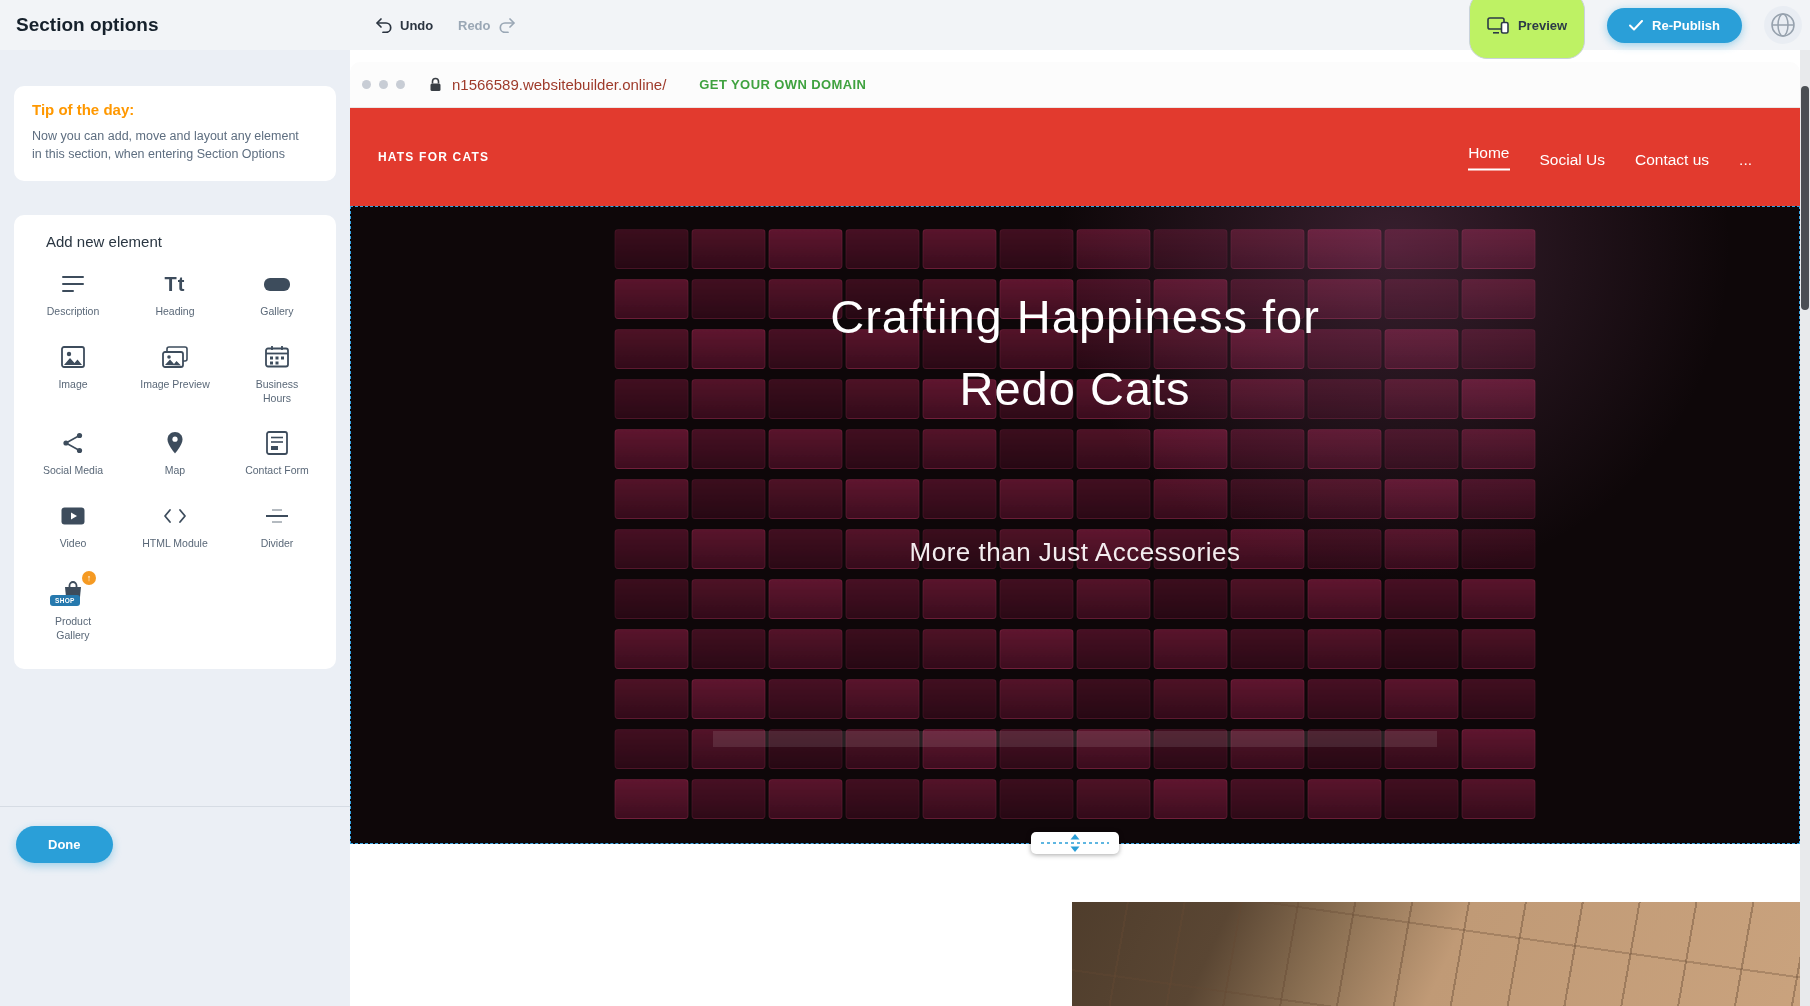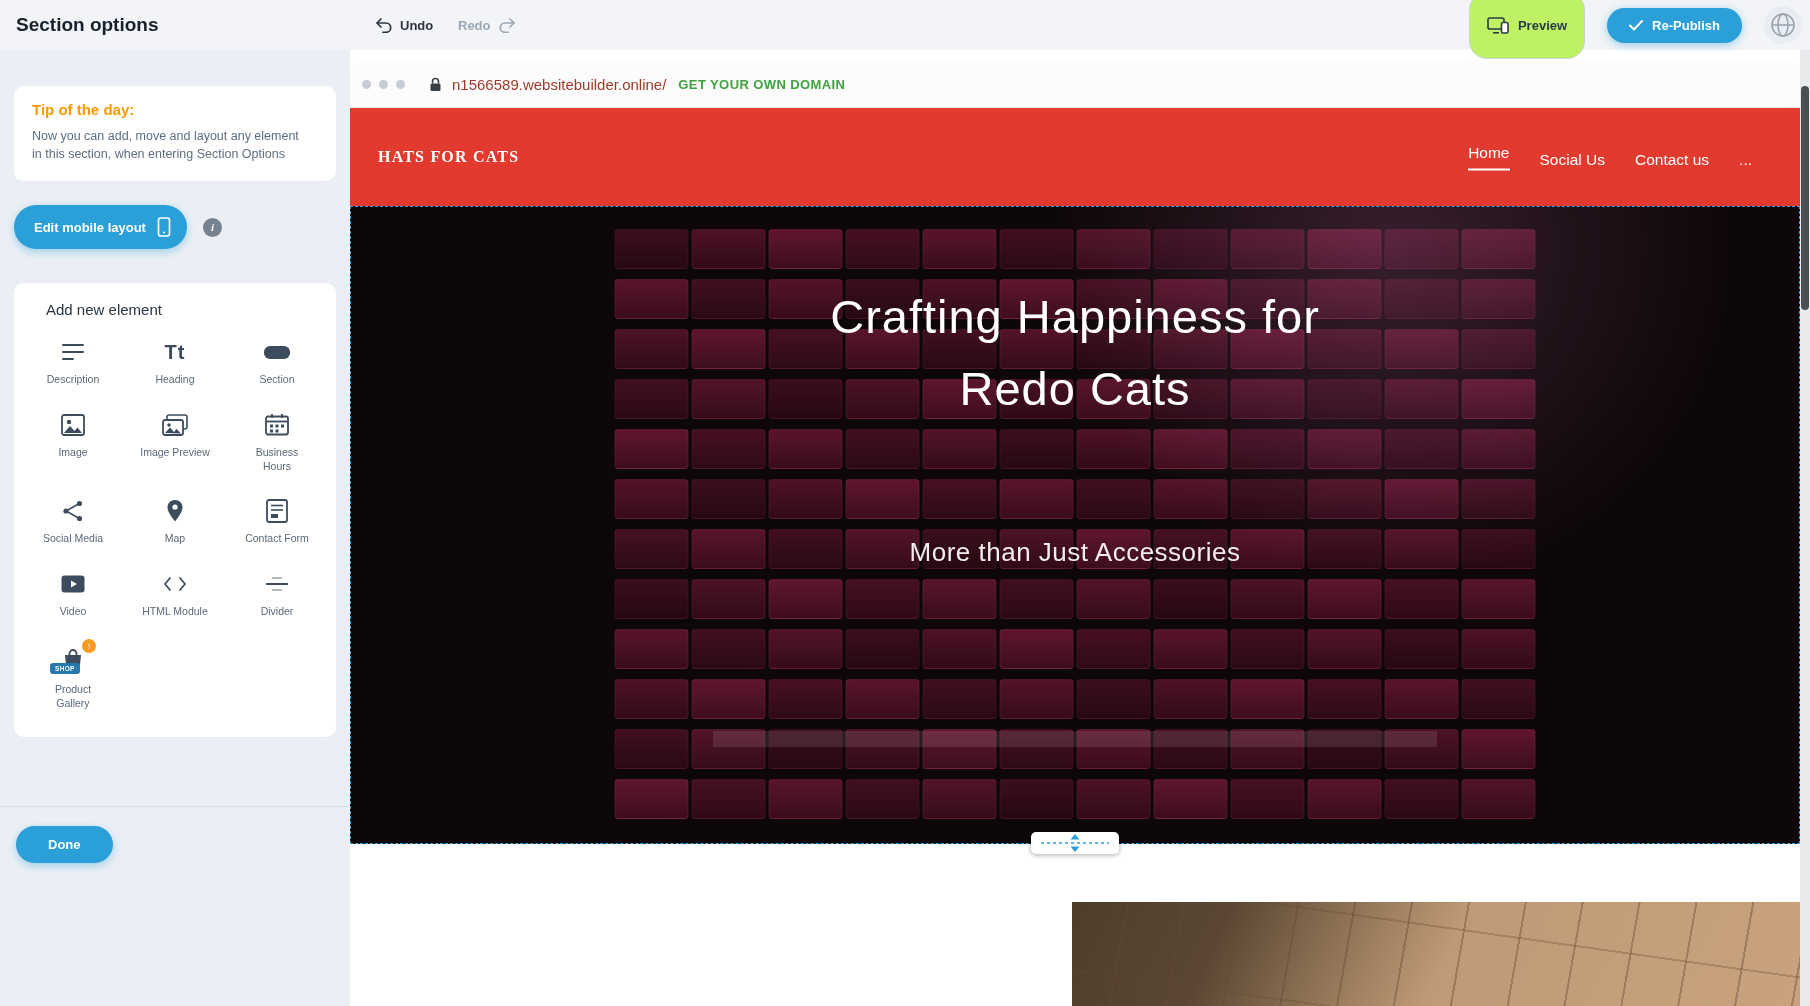--- a/index.html
+++ b/index.html
@@ -46,25 +46,25 @@
   .sidebar-divider { position:absolute; left:0; right:0; top:756px; border-top:1px solid #d6dce4; }
   .done-btn { position:absolute; top:776px; left:16px; background:#2a9fd8; color:#fff; font-size:13px; font-weight:700; padding:11px 32px; border-radius:22px; box-shadow:0 3px 9px rgba(42,159,216,.4); cursor:pointer; }
 
   
   .main { position:absolute; top:50px; left:350px; right:0; bottom:0; background:#fff; }
   .browser-bar { position:absolute; top:12px; left:0; right:10px; height:46px; background:#fcfcfc; border-bottom:1px solid #e8e8e8; border-radius:10px 10px 0 0; display:flex; align-items:center; }
   .window-dots { display:flex; gap:8px; margin-left:12px; }
   .window-dots span { width:9px; height:9px; border-radius:50%; background:#c8cdd5; }
   .lock-icon { margin-left:24px; display:flex; }
   .url-text { margin-left:10px; font-size:15px; color:#9e3a2a; }
-  .domain-cta { margin-left:12px; font-size:13px; font-weight:700; color:#3fa23f; letter-spacing:.4px; cursor:pointer; }
+  .domain-cta { margin-left:33px; font-size:13px; font-weight:700; color:#3fa23f; letter-spacing:.4px; cursor:pointer; }
 
   .site { position:absolute; top:58px; left:0; right:10px; bottom:0; overflow:visible; }
   .site-header { height:98px; background:#e23a2e; position:relative; }
-  .site-logo { position:absolute; left:28px; top:50%; transform:translateY(-50%); color:#fff; font-size:16px; font-weight:700; letter-spacing:1.2px;font-family:Liberation Serif, serif; }
+  .site-logo { position:absolute; left:28px; top:50%; transform:translateY(-50%); color:#fff; font-size:12px; font-weight:700; letter-spacing:1.2px; }
   .site-nav { position:absolute; right:48px; top:50%; transform:translateY(-50%); display:flex; align-items:flex-end; gap:30px; }
   .nav-item { color:#fff; font-size:15.5px; cursor:pointer; padding-bottom:2px; }
   .nav-item.active { border-bottom:2px solid #fff; padding-bottom:7px; }
 
   .hero { position:relative; height:638px; background:#0e0709; border:1px dashed #35a4e4; overflow:visible; }
   .hero-glow { position:absolute; inset:0; background:radial-gradient(circle at 72% 6%, rgba(150,85,130,.30), transparent 28%); pointer-events:none; }
   .brick-grid { position:absolute; left:50%; top:22px; transform:translateX(-50%); display:grid; grid-template-columns:repeat(12,74px); grid-auto-rows:40px; gap:10px 3px; }
   .brick { border-radius:4px; background:linear-gradient(180deg,#4a1124,#300a18); border:1px solid rgba(160,62,95,.18); }
   .hero-heading { position:absolute; top:74px; left:50%; transform:translateX(-50%); width:620px; text-align:center; color:#fff; font-size:47px; font-weight:500; line-height:72px; letter-spacing:1px; z-index:3; }
   .hero-sub { position:absolute; top:330px; left:0; width:100%; text-align:center; color:#f3edef; font-size:26px; letter-spacing:.5px; z-index:3; }
@@ -143,32 +143,20 @@
   </div>
 </div>
 
 <div class="sidebar">
 
   <div class="card tip-card">
     <div class="tip-title">Tip of the day:</div>
     <div class="tip-body">Now you can add, move and layout any element in this section, when entering Section Options</div>
   </div>
 
-  <div class="mobile-row">
-    <div class="mobile-btn">
-      <span>Edit mobile layout</span>
-      <span style="display:flex;">
-        <svg width="14" height="20" viewBox="0 0 14 20" fill="none" stroke="#fff" stroke-width="1.7">
-            <rect x="1.5" y="1" width="11" height="18" rx="2.2"></rect>
-            <circle cx="7" cy="15.5" r="1" fill="#fff" stroke="none"></circle>
-          </svg>
-      </span>
-    </div>
-    <div class="info-btn">i</div>
-  </div>
 
   <div class="card elements-card">
     <div class="elements-title">Add new element</div>
     <div class="elements-grid">
 
       <div class="element-cell">
         <span class="element-icon">
           <svg width="24" height="20" viewBox="0 0 24 20" stroke="currentColor" stroke-width="2" stroke-linecap="round">
               <line x1="2" y1="3" x2="22" y2="3"></line>
               <line x1="2" y1="10" x2="22" y2="10"></line>
@@ -182,21 +170,21 @@
         <span class="element-icon">
             <span class="icon-tt">Tt</span>
           </span>
         <span class="element-label">Heading</span>
       </div>
 
       <div class="element-cell">
         <span class="element-icon">
             <span class="icon-buttonrect"></span>
           </span>
-        <span class="element-label">Section</span>
+        <span class="element-label">Gallery</span>
       </div>
 
       <div class="element-cell">
         <span class="element-icon">
           <svg width="24" height="22" viewBox="0 0 24 22">
               <rect x="1" y="1" width="22" height="20" rx="2" fill="none" stroke="currentColor" stroke-width="1.8"></rect>
               <circle cx="8" cy="8" r="2.2" fill="currentColor"></circle>
               <path d="M3 19 l6-7 4.5 5 3-3.5 4.5 5.5 z" fill="currentColor"></path>
             </svg>
         </span>

